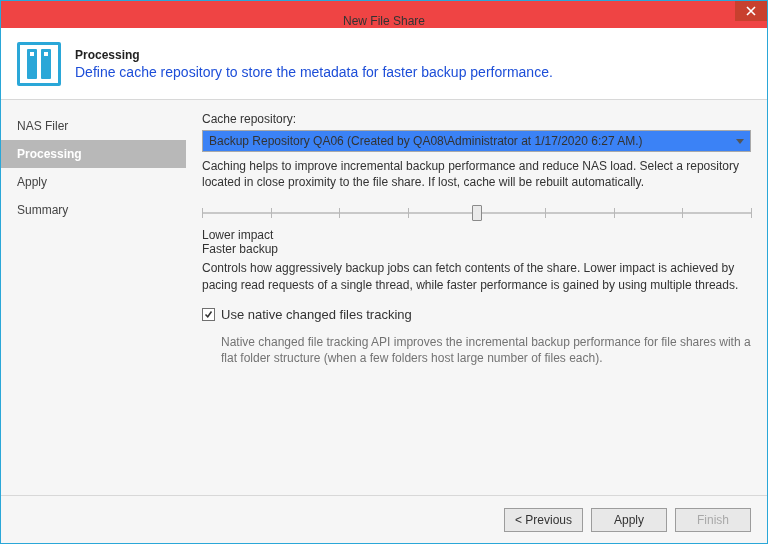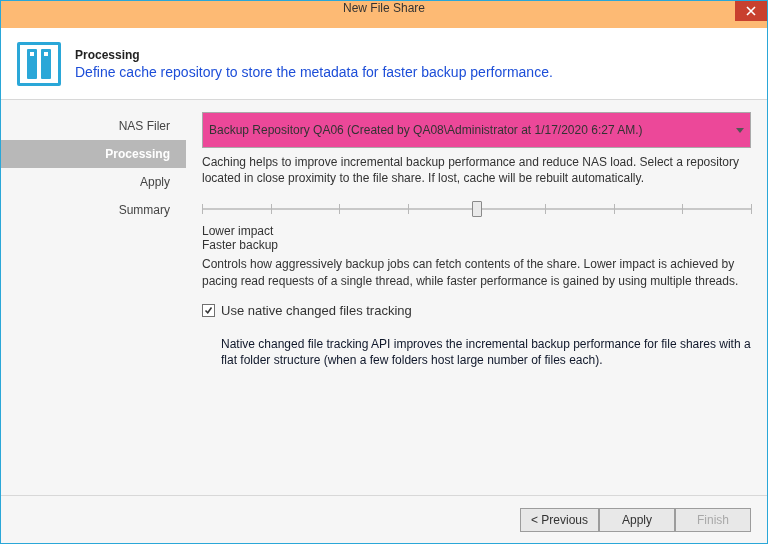--- a/index.html
+++ b/index.html
@@ -16,24 +16,24 @@
     .window {
       width: 768px;
       height: 544px;
       border: 1px solid #2aa7d8;
       background: #fff;
       display: flex;
       flex-direction: column;
     }
     .titlebar {
       height: 27px;
-      background: #fdba74;
+      background: #ef4444;
       position: relative;
       display: flex;
-      align-items: flex-start;
+      align-items: flex-end;
       justify-content: center;
     }
     .titlebar-title {
       color: #333;
       font-size: 12px;
     }
     .close-btn {
       position: absolute;
       right: 0;
       top: 0;
@@ -95,39 +95,38 @@
     .sidebar {
       width: 185px;
       background: #f6f6f6;
       padding-top: 12px;
     }
     .sidebar-item {
       padding: 7px 16px;
       color: #444;
       cursor: pointer;
       font-size: 12px;
-      text-align: right;
     }
     .sidebar-item.selected {
       background: #b8b8b8;
       color: #fff;
       font-weight: bold;
     }
     .content {
       flex: 1;
       background: #f6f6f6;
       padding: 12px 16px 0 16px;
       color: #333;
     }
     .field-label { margin-bottom: 4px; }
     .dropdown {
       width: 100%;
-      height: 36px;
+      height: 22px;
       border: 1px solid #a9a9a9;
-      background: #ec4899;
+      background: #3b82f6;
       display: flex;
       align-items: center;
       padding: 0 6px;
       cursor: pointer;
       position: relative;
       margin-bottom: 6px;
     }
     .dropdown .dd-text { flex: 1; font-size: 12px; white-space: nowrap; overflow: hidden; }
     .dropdown .dd-arrow {
       width: 0; height: 0;
@@ -200,33 +199,34 @@
     .checkbox .chk-mark {
       width: 9px;
       height: 9px;
       stroke: #333;
       stroke-width: 2;
       fill: none;
     }
     .checkbox-label { font-size: 13px; color: #333; }
     .checkbox-desc {
       font-size: 12px;
-      color: #0f172a;
+      color: #737373;
       margin-left: 19px;
-      margin-top: 18px;
+      margin-top: 12px;
       line-height: 1.35;
     }
     .footer {
       height: 48px;
       border-top: 1px solid #d8d8d8;
       background: #f6f6f6;
       display: flex;
       align-items: center;
       justify-content: flex-end;
       padding: 0 16px;
+      gap: 8px;
     }
     .btn {
       min-width: 76px;
       height: 24px;
       border: 1px solid #9c9c9c;
       background: #e8e8e8;
       color: #333;
       font-size: 12px;
       display: flex;
       align-items: center;
@@ -265,20 +265,21 @@
 
   <div class="body">
     <div class="sidebar">
       <div class="sidebar-item">NAS Filer</div>
       <div class="sidebar-item selected">Processing</div>
       <div class="sidebar-item">Apply</div>
       <div class="sidebar-item">Summary</div>
     </div>
 
     <div class="content">
+      <div class="field-label">Cache repository:</div>
       <div class="dropdown">
         <span class="dd-text">Backup Repository QA06 (Created by QA08\Administrator at 1/17/2020 6:27 AM.)</span>
         <span class="dd-arrow"></span>
       </div>
       <div class="help-text">Caching helps to improve incremental backup performance and reduce NAS load. Select a repository located in close proximity to the file share. If lost, cache will be rebuilt automatically.</div>
 
       <div class="slider-area">
         <div class="slider-track">
           <div class="slider-line"></div>
           <div class="slider-tick" style="left:0%"></div>

